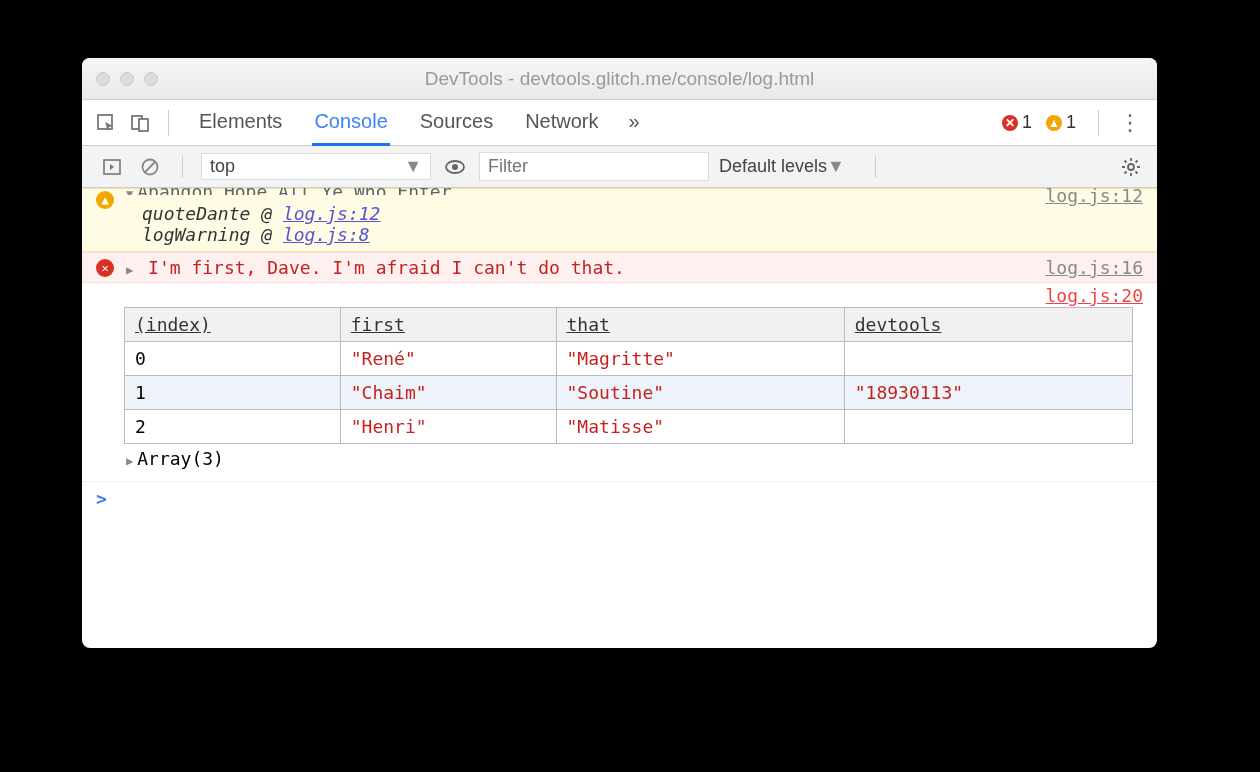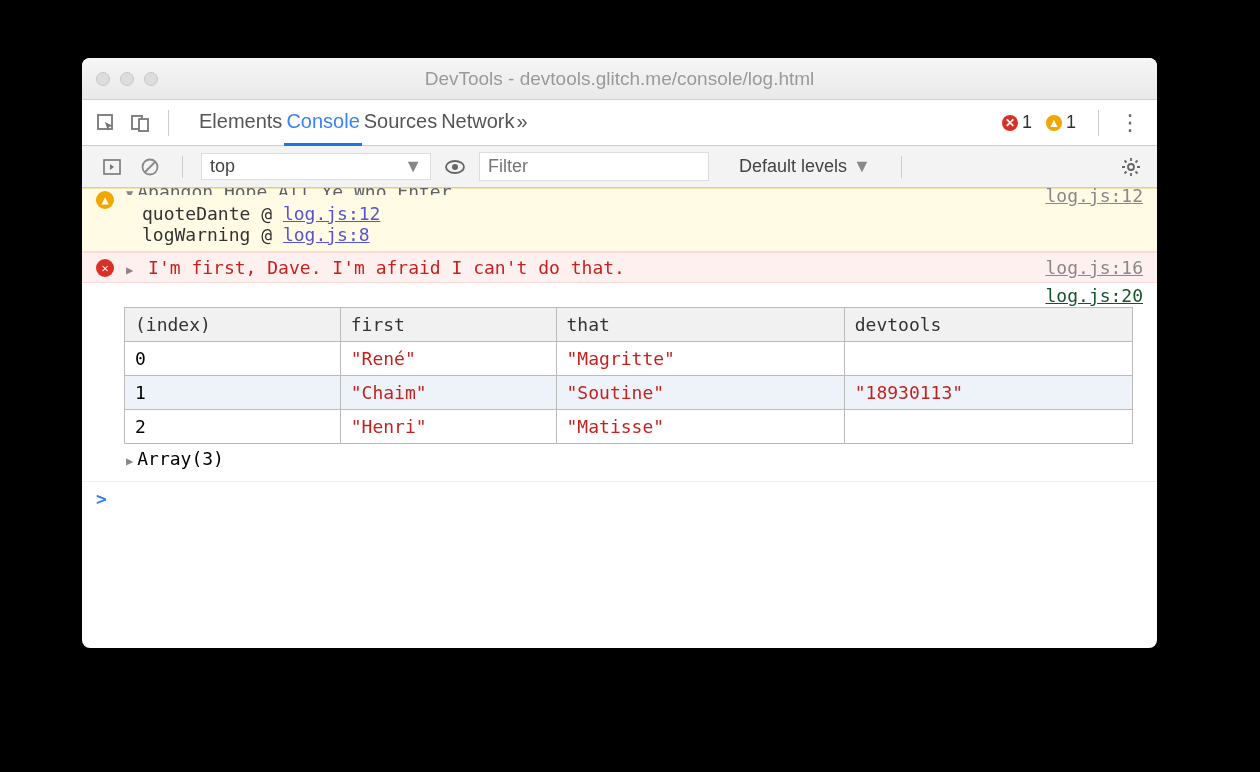--- a/index.html
+++ b/index.html
@@ -50,21 +50,21 @@
     height: 46px;
     border-bottom: 1px solid #ccc;
     display: flex;
     align-items: center;
     padding: 0 10px;
     gap: 6px;
     color: #5a5a5a;
   }
   .sep { width: 1px; height: 26px; background: #ccc; margin: 0 8px; }
   .icon-btn { width: 28px; height: 28px; display: flex; align-items: center; justify-content: center; color: #6d6d6d; }
-  .tabs { display: flex; margin-left: 14px; font-size: 20px; }
+  .tabs { display: flex; gap: 28px; margin-left: 14px; font-size: 20px; }
   .tab { padding: 10px 2px; color: #555; border-bottom: 3px solid transparent; }
   .tab.active { color: #3b82f6; border-bottom-color: #1a73e8; }
   .spacer { flex: 1; }
   .badge { display: inline-flex; align-items: center; gap: 4px; font-size: 18px; color: #333; margin-right: 8px; }
   .badge-icon { width: 16px; height: 16px; border-radius: 50%; display: flex; align-items: center; justify-content: center; font-size: 12px; color: #fff; font-weight: bold; }
   .err-bg { background: #d93025; }
   .warn-bg { background: #f2a600; }
   .kebab { font-size: 22px; color: #666; padding: 0 6px; }
 
   .filterbar {
@@ -80,46 +80,46 @@
   }
   .context-select {
     display: flex; align-items: center; justify-content: space-between;
     border: 1px solid #ddd; background: #fff;
     padding: 2px 8px; width: 230px; color: #444;
   }
   .filter-input {
     border: 1px solid #ddd; background: #fff;
     padding: 3px 8px; width: 230px; font-size: 18px; color: #999;
   }
-  .levels { display: flex; align-items: center; gap: 6px; color: #444; margin-left: 20px; }
+  .levels { display: flex; align-items: center; gap: 0; color: #444; }
   .gear { margin-left: auto; font-size: 20px; color: #666; }
 
   .content { flex: 1; overflow: hidden; font-size: 18px; }
   .mono { font-family: "Menlo", "Consolas", monospace; font-size: 18px; }
 
   .row { position: relative; padding: 4px 10px 4px 44px; border-bottom: 1px solid #f0f0f0; }
   .row .left-icon { position: absolute; left: 14px; top: 6px; width: 18px; height: 18px; border-radius: 50%; display:flex;align-items:center;justify-content:center;font-size:12px;color:#fff;font-weight:bold;}
   .row .src { position: absolute; right: 14px; top: 4px; color: #888; text-decoration: underline; }
   .warn-row { background: #fffbe5; }
   .err-row  { background: #fff0f0; border-top: 1px solid #fbdcdc; border-bottom: 1px solid #fbdcdc;}
   .warn-row .left-icon { background: #f2a600; }
   .err-row  .left-icon { background: #d93025; }
   .trunc { color: #5f6368; font-family: "Menlo", monospace; }
-  .stack-line { padding-left: 16px; color: #333; }
+  .stack-line { padding-left: 16px; color: #333; font-style: italic; }
   .stack-line a { color: #5454d4; text-decoration: underline; }
   .err-text { color: #c5221f; }
   .tri { display:inline-block; color:#888; font-size:12px; margin-right:4px; }
 
   .tbl { border-collapse: collapse; margin: 0 0 0 42px; width: calc(100% - 56px); }
   .tbl th, .tbl td { border: 1px solid #bbb; padding: 6px 10px; text-align: left; font-family: "Menlo", monospace; font-size: 18px; }
-  .tbl th { background: #f1f1f1; font-weight: normal; color: #333; }
+  .tbl th { background: #f1f1f1; font-weight: normal; color: #333; text-decoration: underline; }
   .tbl tr.alt td { background: #eef3fa; }
   .strval { color: #c5221f; }
   .table-row { position: relative; padding: 2px 10px 8px 0; }
-  .table-row .src { position: absolute; right: 14px; top: 2px; color: #14532d; text-decoration: underline; font-family:"Menlo",monospace;}
+  .table-row .src { position: absolute; right: 14px; top: 2px; color: #ef4444; text-decoration: underline; font-family:"Menlo",monospace;}
 
   .array-toggle { padding: 4px 10px 4px 44px; font-family: "Menlo", monospace; }
   .prompt { color: #367cf1; font-weight: bold; padding: 6px 14px; font-family: "Menlo", monospace; border-top:1px solid #eee;}
   .ban-icon { color:#777; }
   .eye-icon { color:#666; font-size:18px;}
   svg { display:block; }
 </style>
 </head>
 <body>
 

